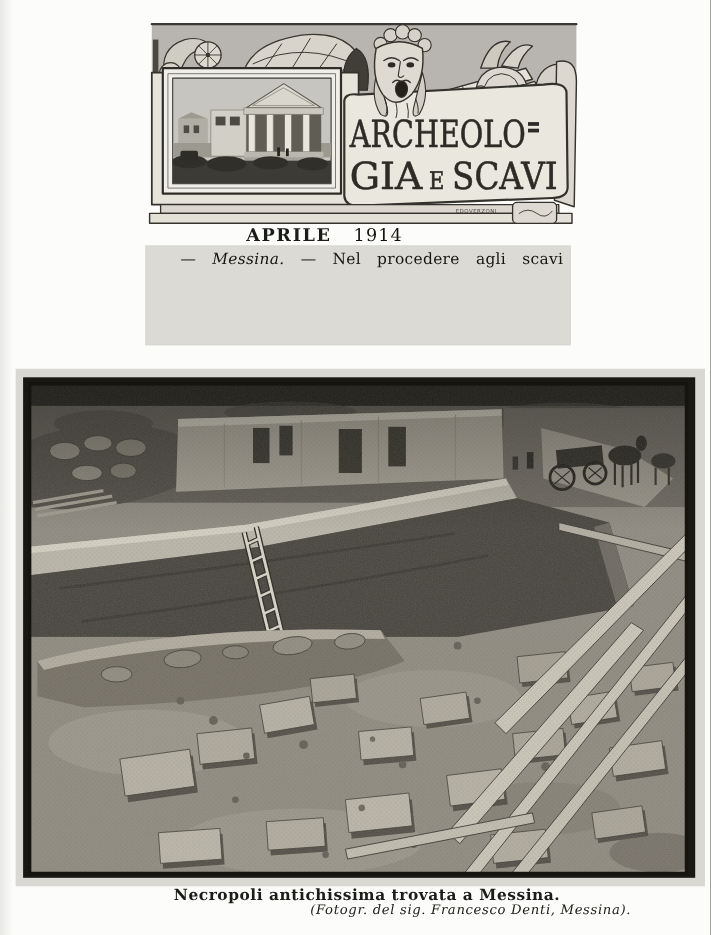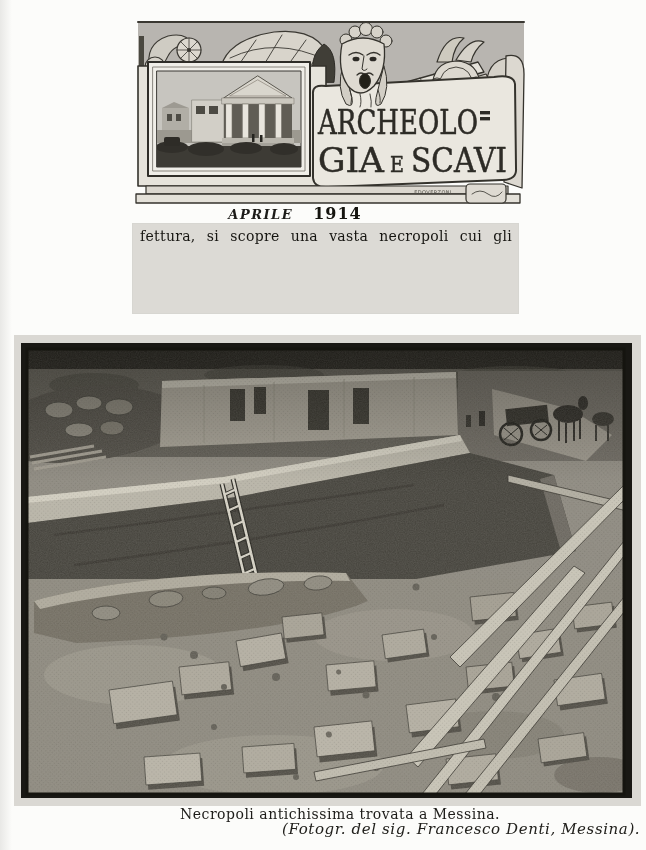--- a/index.html
+++ b/index.html
@@ -6,36 +6,36 @@
   body{
     width:646px;height:850px;position:relative;overflow:hidden;
     background:#fcfcfa;
     font-family:"DejaVu Serif","Liberation Serif",serif;
     color:#24221e;
   }
   .edge-shade{position:absolute;left:0;top:0;width:12px;height:850px;
     background:linear-gradient(to right,rgba(60,58,52,.10),rgba(60,58,52,0));}
   .masthead{position:absolute;left:134px;top:10px;width:394px;height:194px;}
   .issue-date{position:absolute;left:195px;top:204px;width:200px;text-align:center;white-space:nowrap;}
-  .issue-month{font-size:13px;font-weight:bold;letter-spacing:1.5px;color:#1c1b18;font-style:italic;}
-  .issue-year{font-size:16px;font-weight:bold;letter-spacing:1px;color:#15140f;margin-left:20px;}
+  .issue-month{font-size:16px;font-weight:bold;letter-spacing:1.5px;color:#1c1b18;}
+  .issue-year{font-size:16px;font-weight:normal;letter-spacing:1px;color:#15140f;margin-left:20px;}
   .article{
     position:absolute;left:133px;top:224px;width:385px;height:89px;
     background:#dcdad5;box-shadow:0 0 0 1px rgba(190,188,182,.6);
     padding:5px 6px 0 7px;box-sizing:border-box;
     font-size:14px;line-height:15.6px;letter-spacing:.3px;word-spacing:2px;color:#161511;
   }
   .article-line{text-align:justify;text-align-last:justify;}
   .article-line.first{text-indent:24px;}
   .article-line.last{text-align-last:left;}
   .italic{font-style:italic;}
   .photo{position:absolute;left:14px;top:335px;width:627px;height:471px;}
-  .caption-1{position:absolute;left:158px;top:806px;font-size:14px;font-weight:400;
-    letter-spacing:.5px;color:#1d1c19;white-space:nowrap;margin-left:22px;}
-  .caption-2{position:absolute;left:282px;top:820px;font-size:15px;font-style:italic;
+  .caption-1{position:absolute;left:158px;top:806px;font-size:14px;font-weight:700;
+    letter-spacing:.5px;color:#1d1c19;white-space:nowrap;}
+  .caption-2{position:absolute;left:282px;top:820px;font-size:12px;font-style:italic;
     letter-spacing:.6px;color:#21201c;white-space:nowrap;}
   svg text.head{font-family:"DejaVu Serif","Liberation Serif",serif;fill:#2d2b26;
     stroke:#2d2b26;stroke-width:.5;}
 </style>
 </head>
 <body>
 
 <div class="edge-shade"></div>
 
 <svg class="masthead" viewBox="0 0 394 194">
@@ -160,21 +160,21 @@
     <text class="head" x="277" y="162" font-size="34" textLength="96" lengthAdjust="spacingAndGlyphs">SCAVI</text>
     <text x="299" y="184" font-size="5" letter-spacing="0.4" text-anchor="middle" fill="#504e47" font-family="DejaVu Sans, sans-serif">EDOVERZONI</text>
   </g>
 </svg>
 
 <div class="issue-date">
   <span class="issue-month">APRILE</span><span class="issue-year">1914</span>
 </div>
 
 <div class="article">
-  <div class="article-line">fettura, si scopre una vasta necropoli cui gli</div>
+  <div class="article-line first"><span>— </span><span class="italic">Messina.</span><span> — Nel procedere agli scavi</span></div>
 </div>
 
 <svg class="photo" viewBox="0 0 627 471">
   <defs>
     <clipPath id="pc">
         <rect x="13" y="14" width="597" height="445"></rect>
       </clipPath>
     <filter id="grain" x="0%" y="0%" width="100%" height="100%">
       <feTurbulence type="fractalNoise" baseFrequency="0.9" numOctaves="2" seed="7" stitchTiles="stitch"></feTurbulence>
       <feColorMatrix type="matrix" values="0 0 0 0 0.42  0 0 0 0 0.41  0 0 0 0 0.38  0 0 0 0.45 0"></feColorMatrix>

